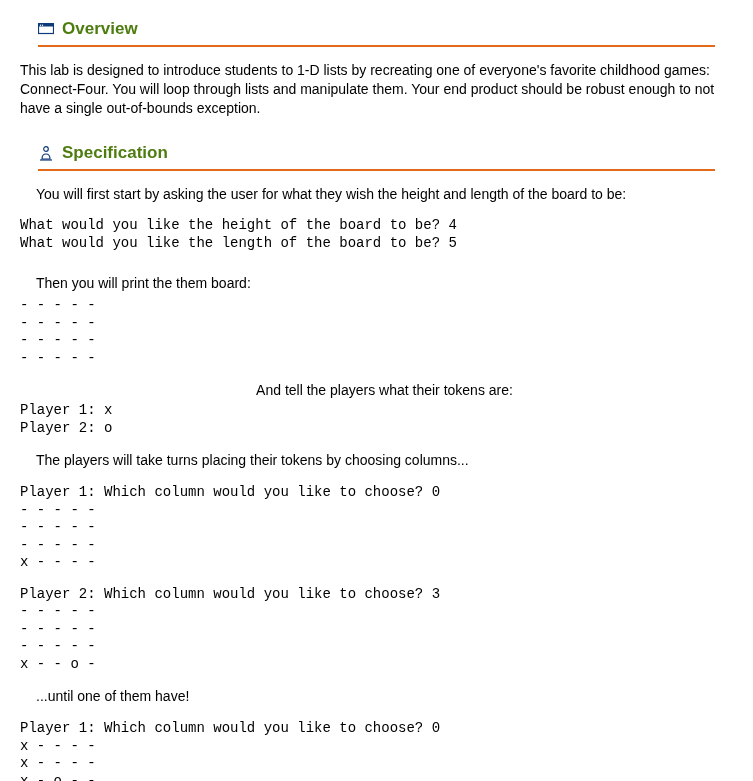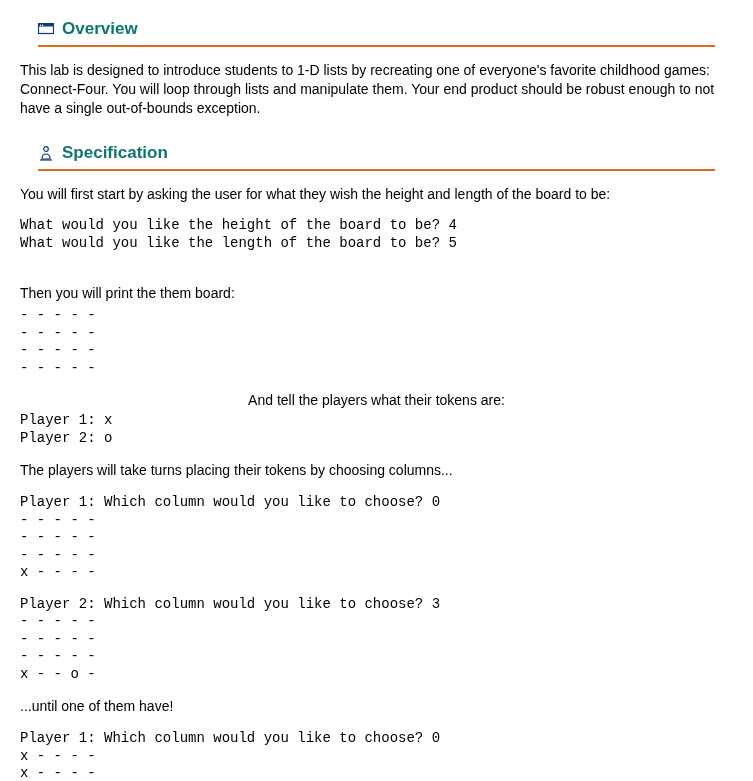--- a/index.html
+++ b/index.html
@@ -10,32 +10,32 @@
       font-size:14px; line-height:1.35;
       padding:18px 20px 22px 20px;
       box-shadow:0 0 4px rgba(0,0,0,.4);
     }
     .section-head {
       display:flex; align-items:center; gap:8px;
       margin:0 18px 4px 18px;
     }
     .section-head .icon-slot { width:16px; height:16px; display:flex; align-items:center; justify-content:center; }
     .section-head h2 {
-      color:#0f766e; font-weight:bold; font-size:17px;
+      color:#4d7c0f; font-weight:bold; font-size:17px;
     }
     .rule { height:2px; background:#e36a1a; margin:2px 18px 14px 18px; }
     .body-para { margin:0 0 24px 0; }
-    .body-line { margin:0 0 6px 0; }
+    .body-line { margin:0 0 6px 16px; }
     .spacer-top { margin-top:18px; }
     .codeblock {
       font-family:"Courier New", Courier, monospace;
       font-size:14px; white-space:pre; line-height:1.25;
       margin:0 0 14px 0;
     }
-    .codeblock.small-gap { margin-bottom:32px; }
+    .codeblock.small-gap { margin-bottom:22px; }
   </style>
 </head>
 <body>
 
 <div class="page">
 
   <div class="section-head">
     <span class="icon-slot">
       <svg width="16" height="12" viewBox="0 0 16 12">
         <rect x="0.5" y="0.5" width="15" height="10" fill="none" stroke="#0e3a7a" stroke-width="1.2"></rect>

